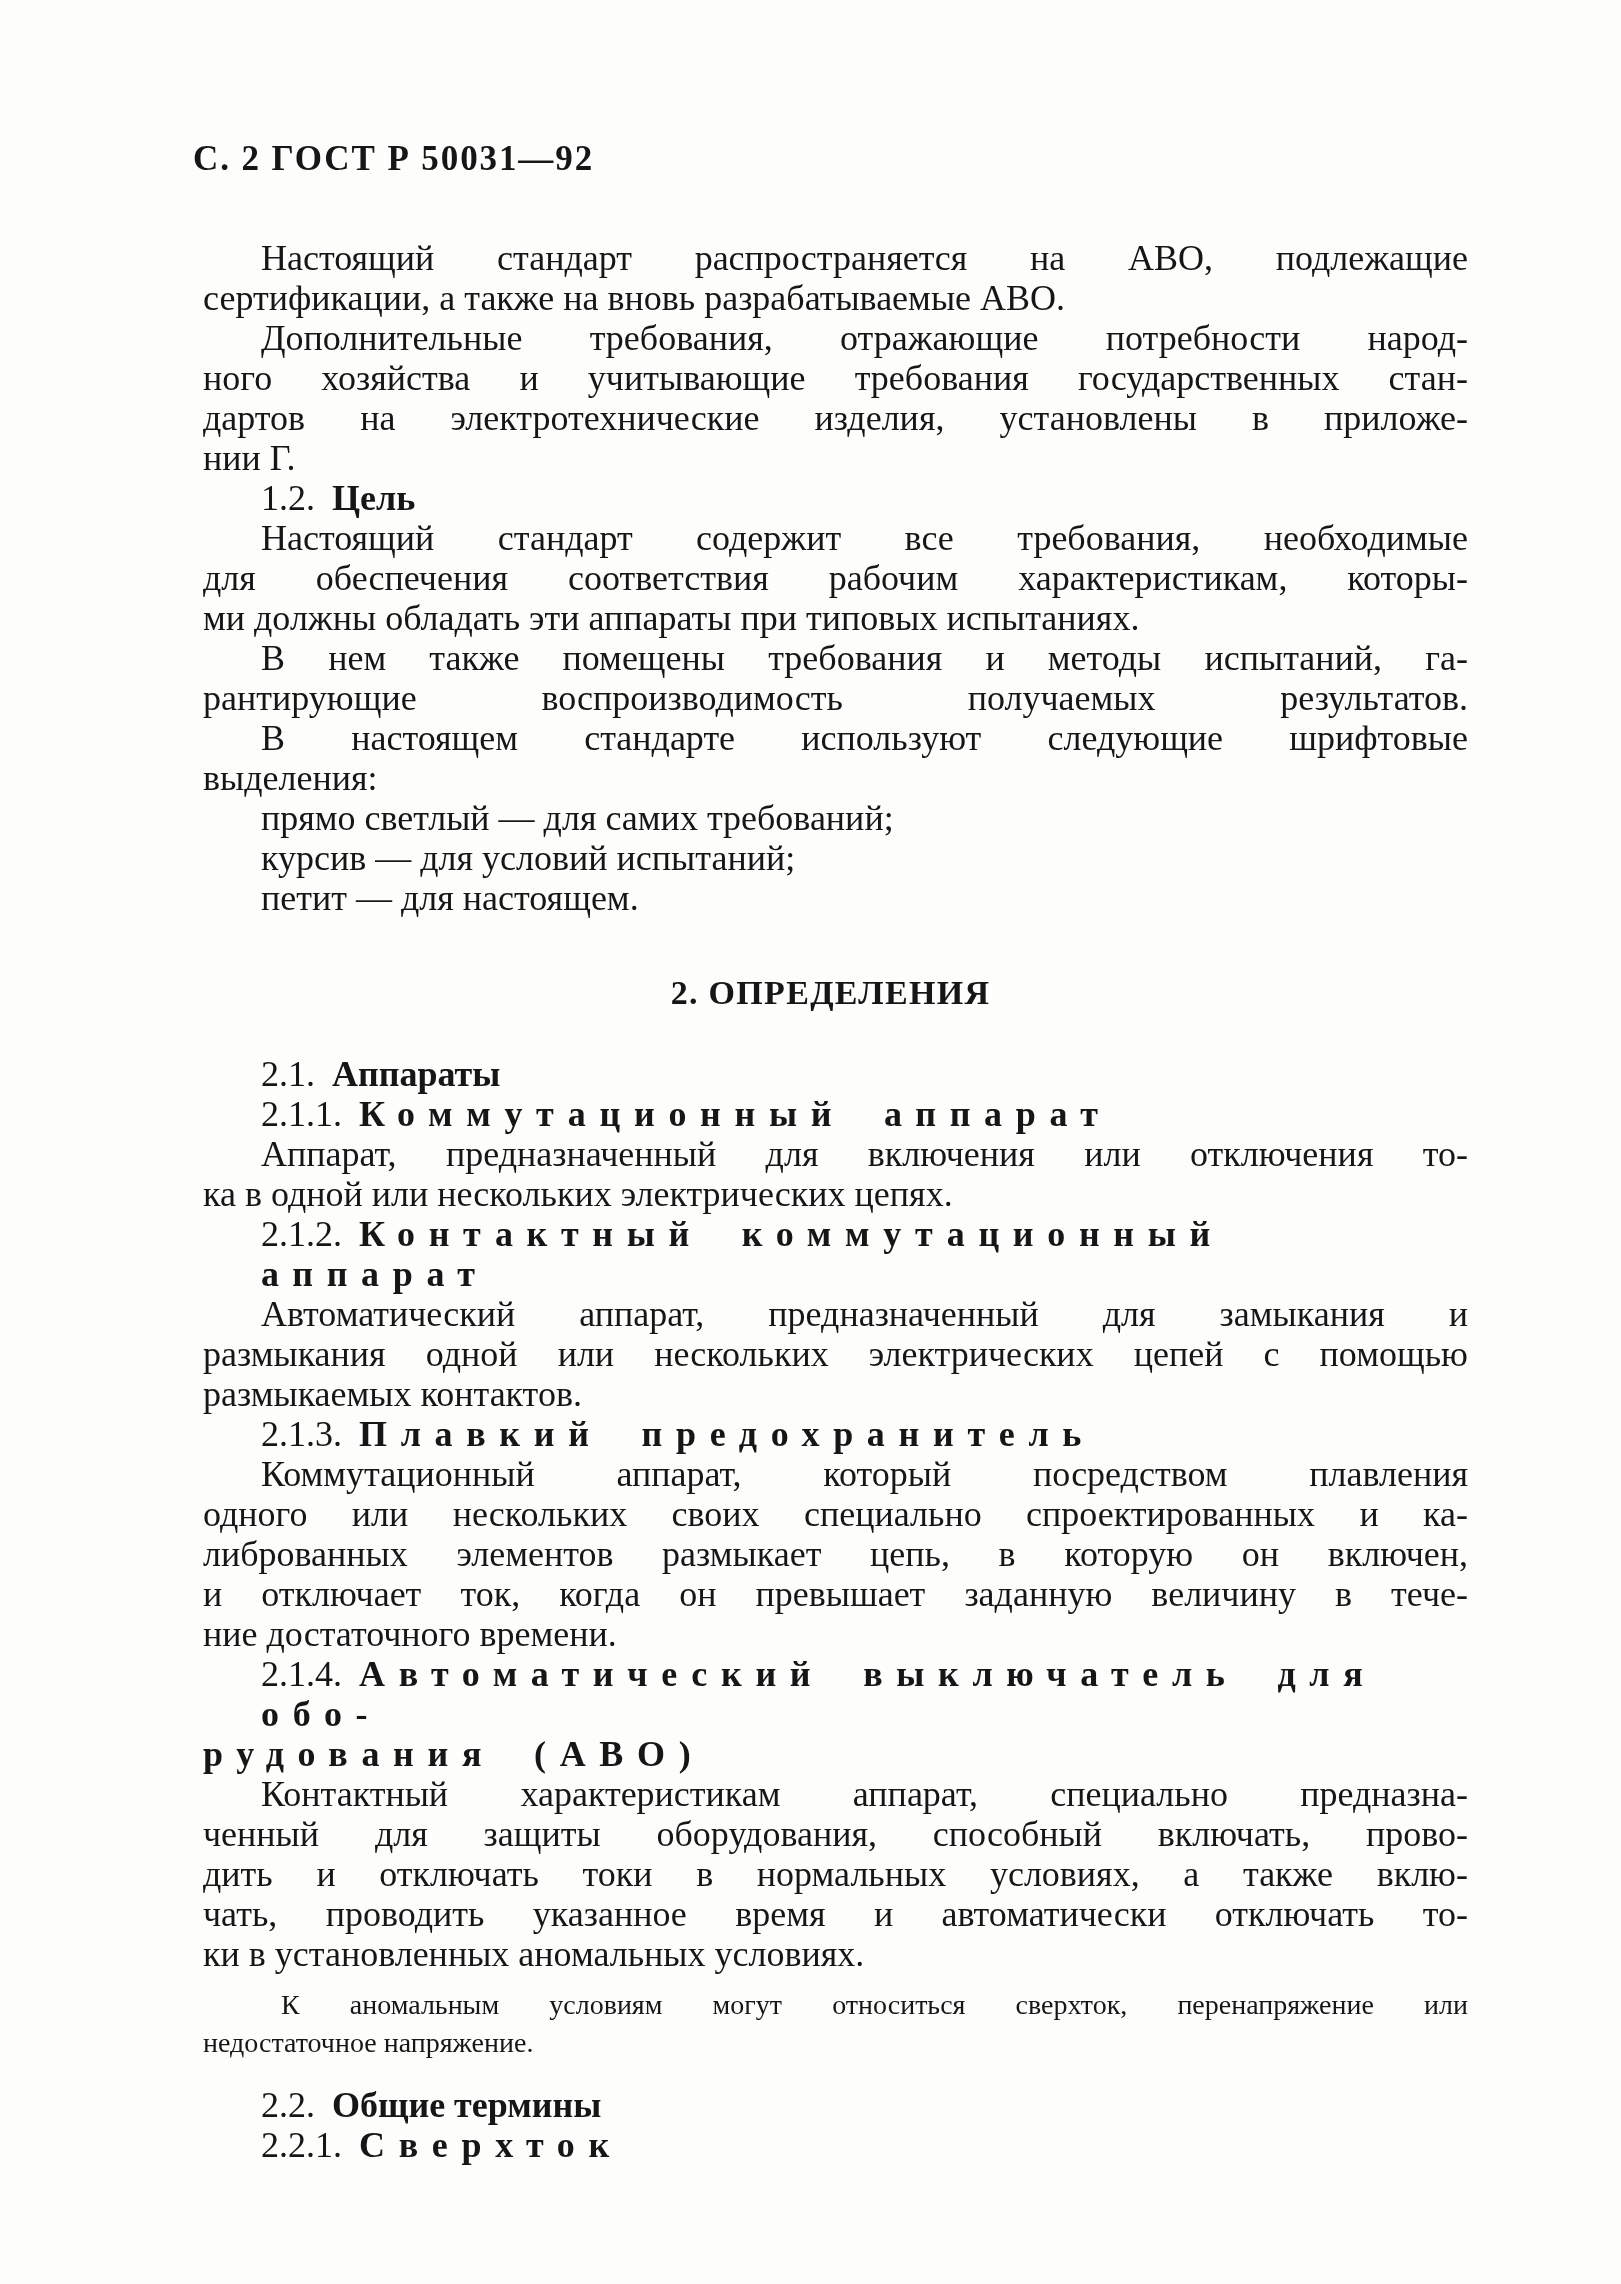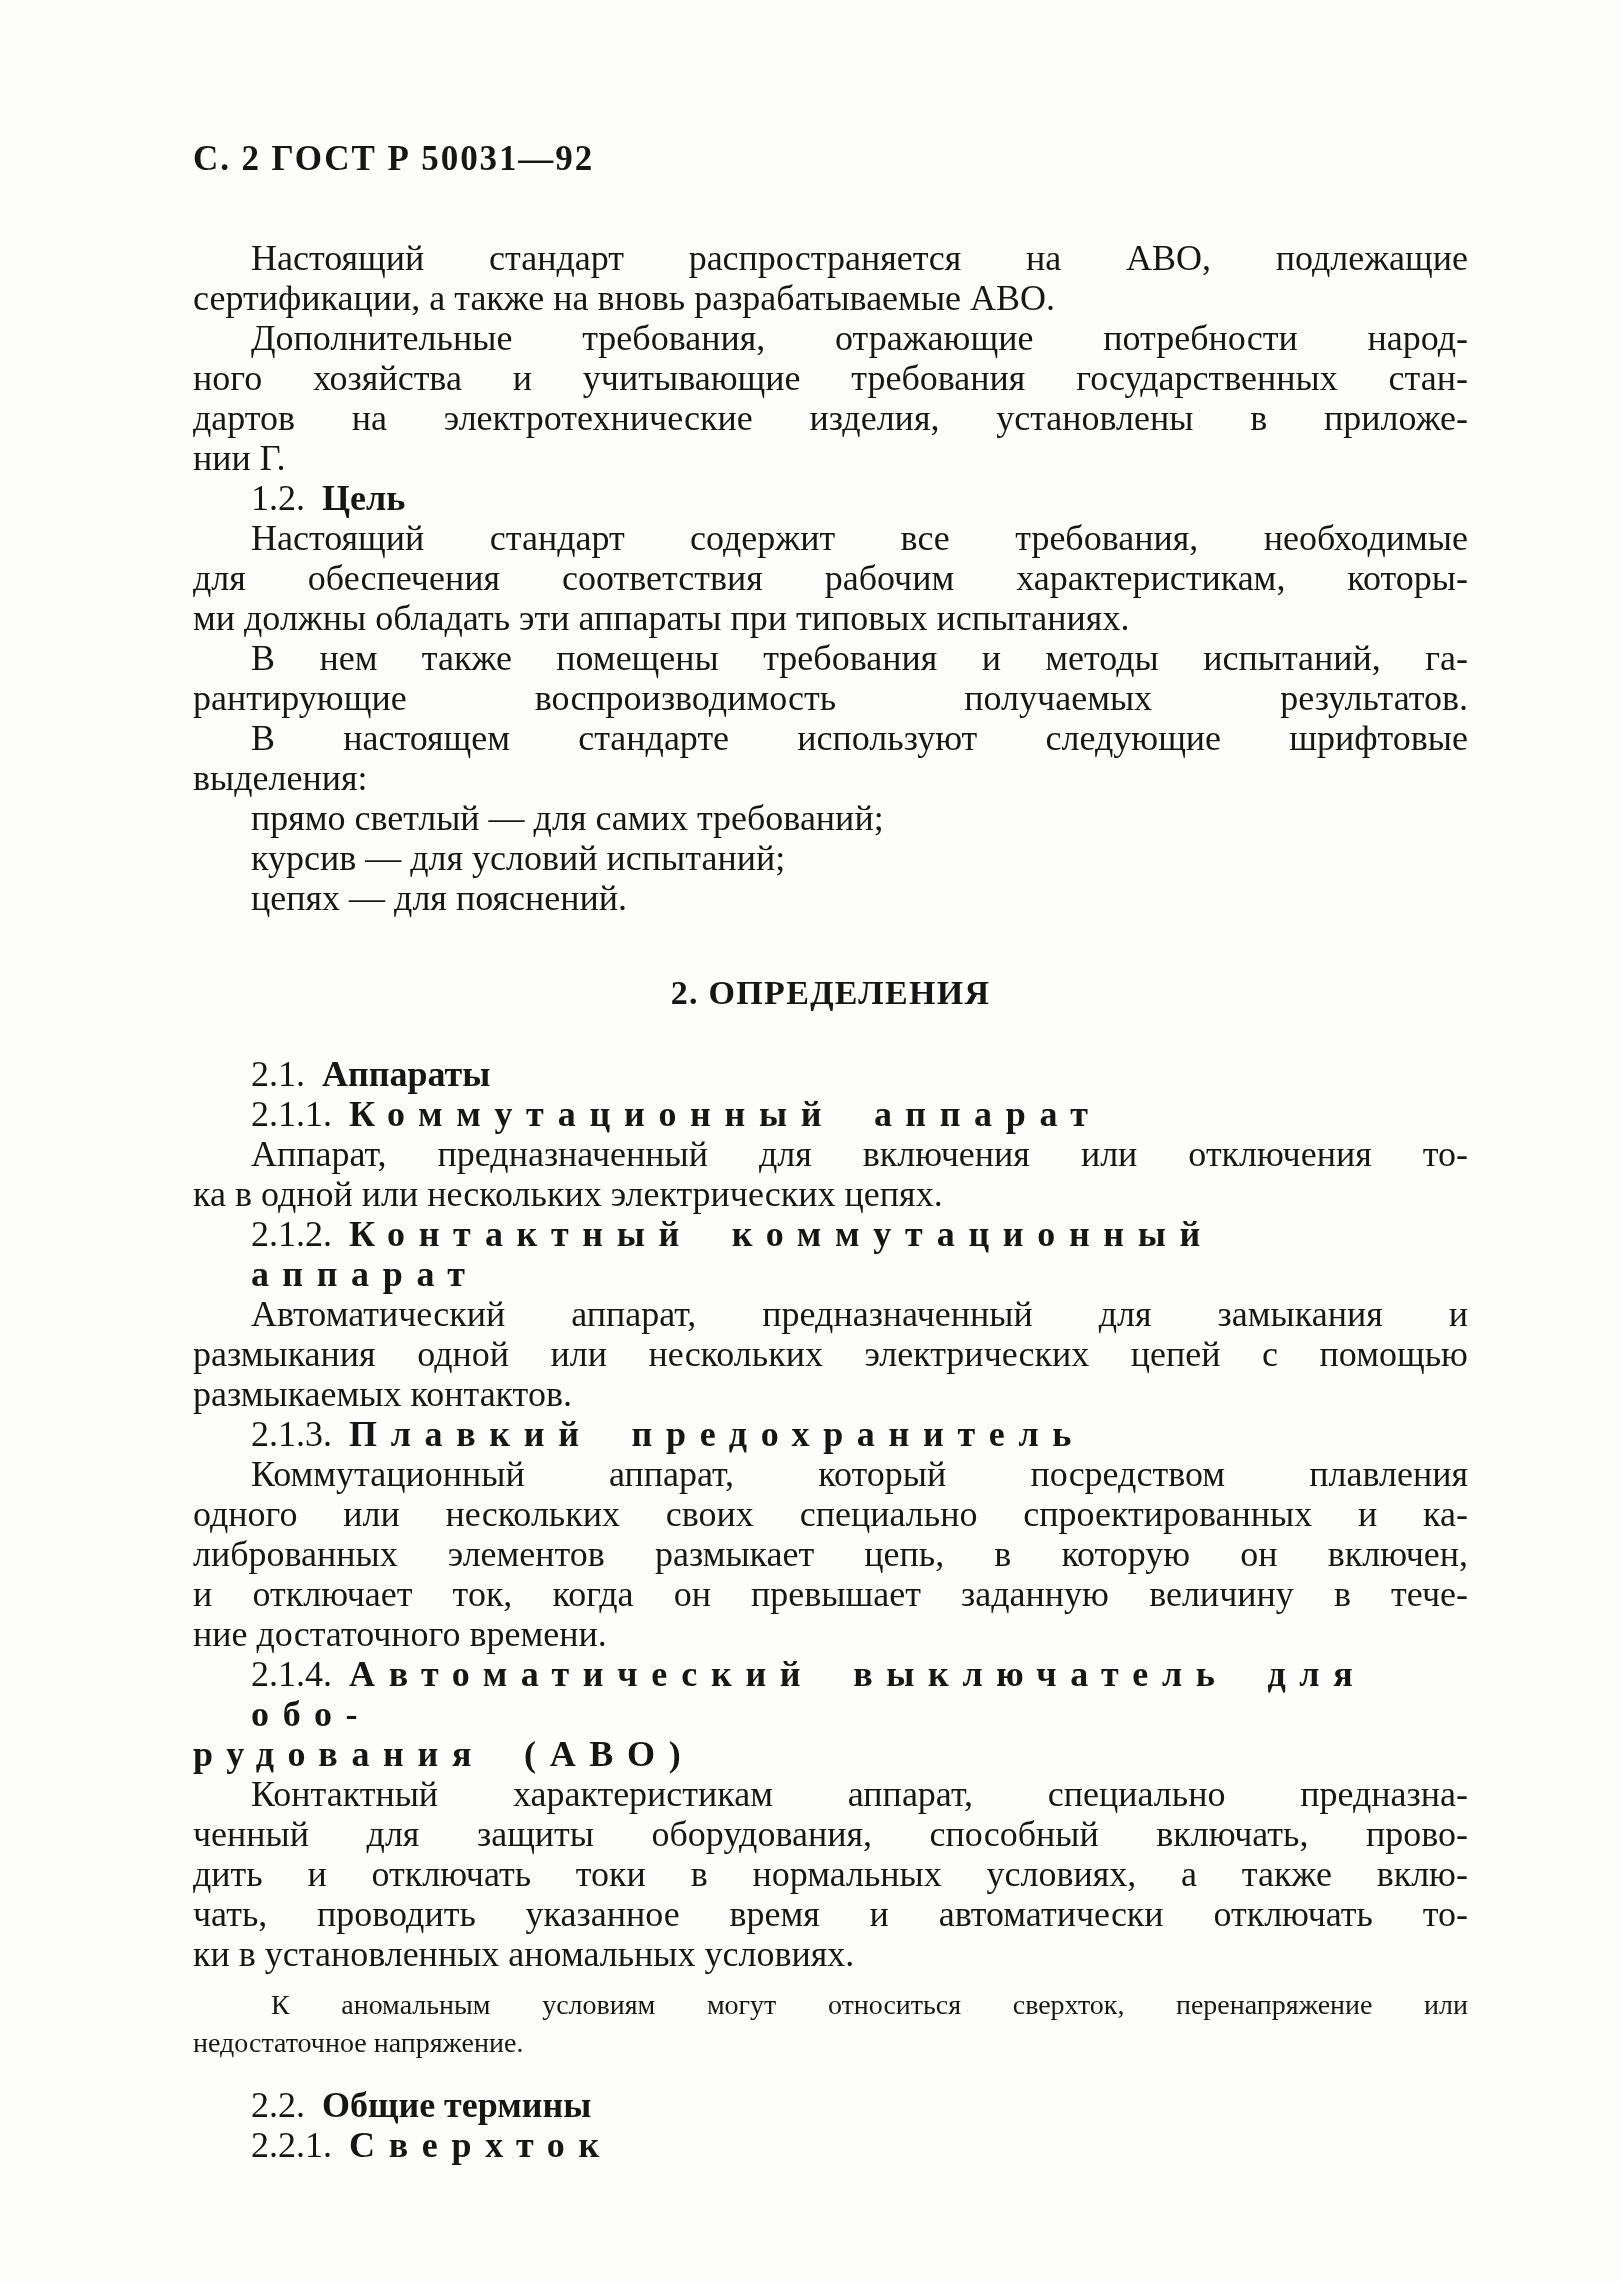--- a/index.html
+++ b/index.html
@@ -23,20 +23,21 @@
   .running-header {
     font-weight:bold;
     font-size:35px;
     line-height:40px;
     letter-spacing:1.9px;
   }
   .body-block { margin-top:59px; }
   .ln {
     font-size:36px;
     line-height:40px;
+    margin-left:10px;
   }
   .ind { padding-left:58px; }
   .j {
     text-align:justify;
     text-align-last:justify;
   }
   .num { margin-right:17px; }
   .b { font-weight:bold; }
   .sp {
     letter-spacing:0.38em;
@@ -93,21 +94,21 @@
       </div>
 
       <div>
         <div class="ln ind j">В настоящем стандарте используют следующие шрифтовые</div>
         <div class="ln">выделения:</div>
       </div>
 
       <div>
         <div class="ln ind">прямо светлый — для самих требований;</div>
         <div class="ln ind">курсив — для условий испытаний;</div>
-        <div class="ln ind">цепях — для пояснений.</div>
+        <div class="ln ind">петит — для настоящем.</div>
       </div>
 
       <div class="main-heading">2. ОПРЕДЕЛЕНИЯ</div>
 
       <div class="ln ind">
         <span class="num">2.1.</span><span class="b">Аппараты</span>
       </div>
 
       <div class="ln ind">
         <span class="num">2.1.1.</span><span class="sp">Коммутационный аппарат</span>

